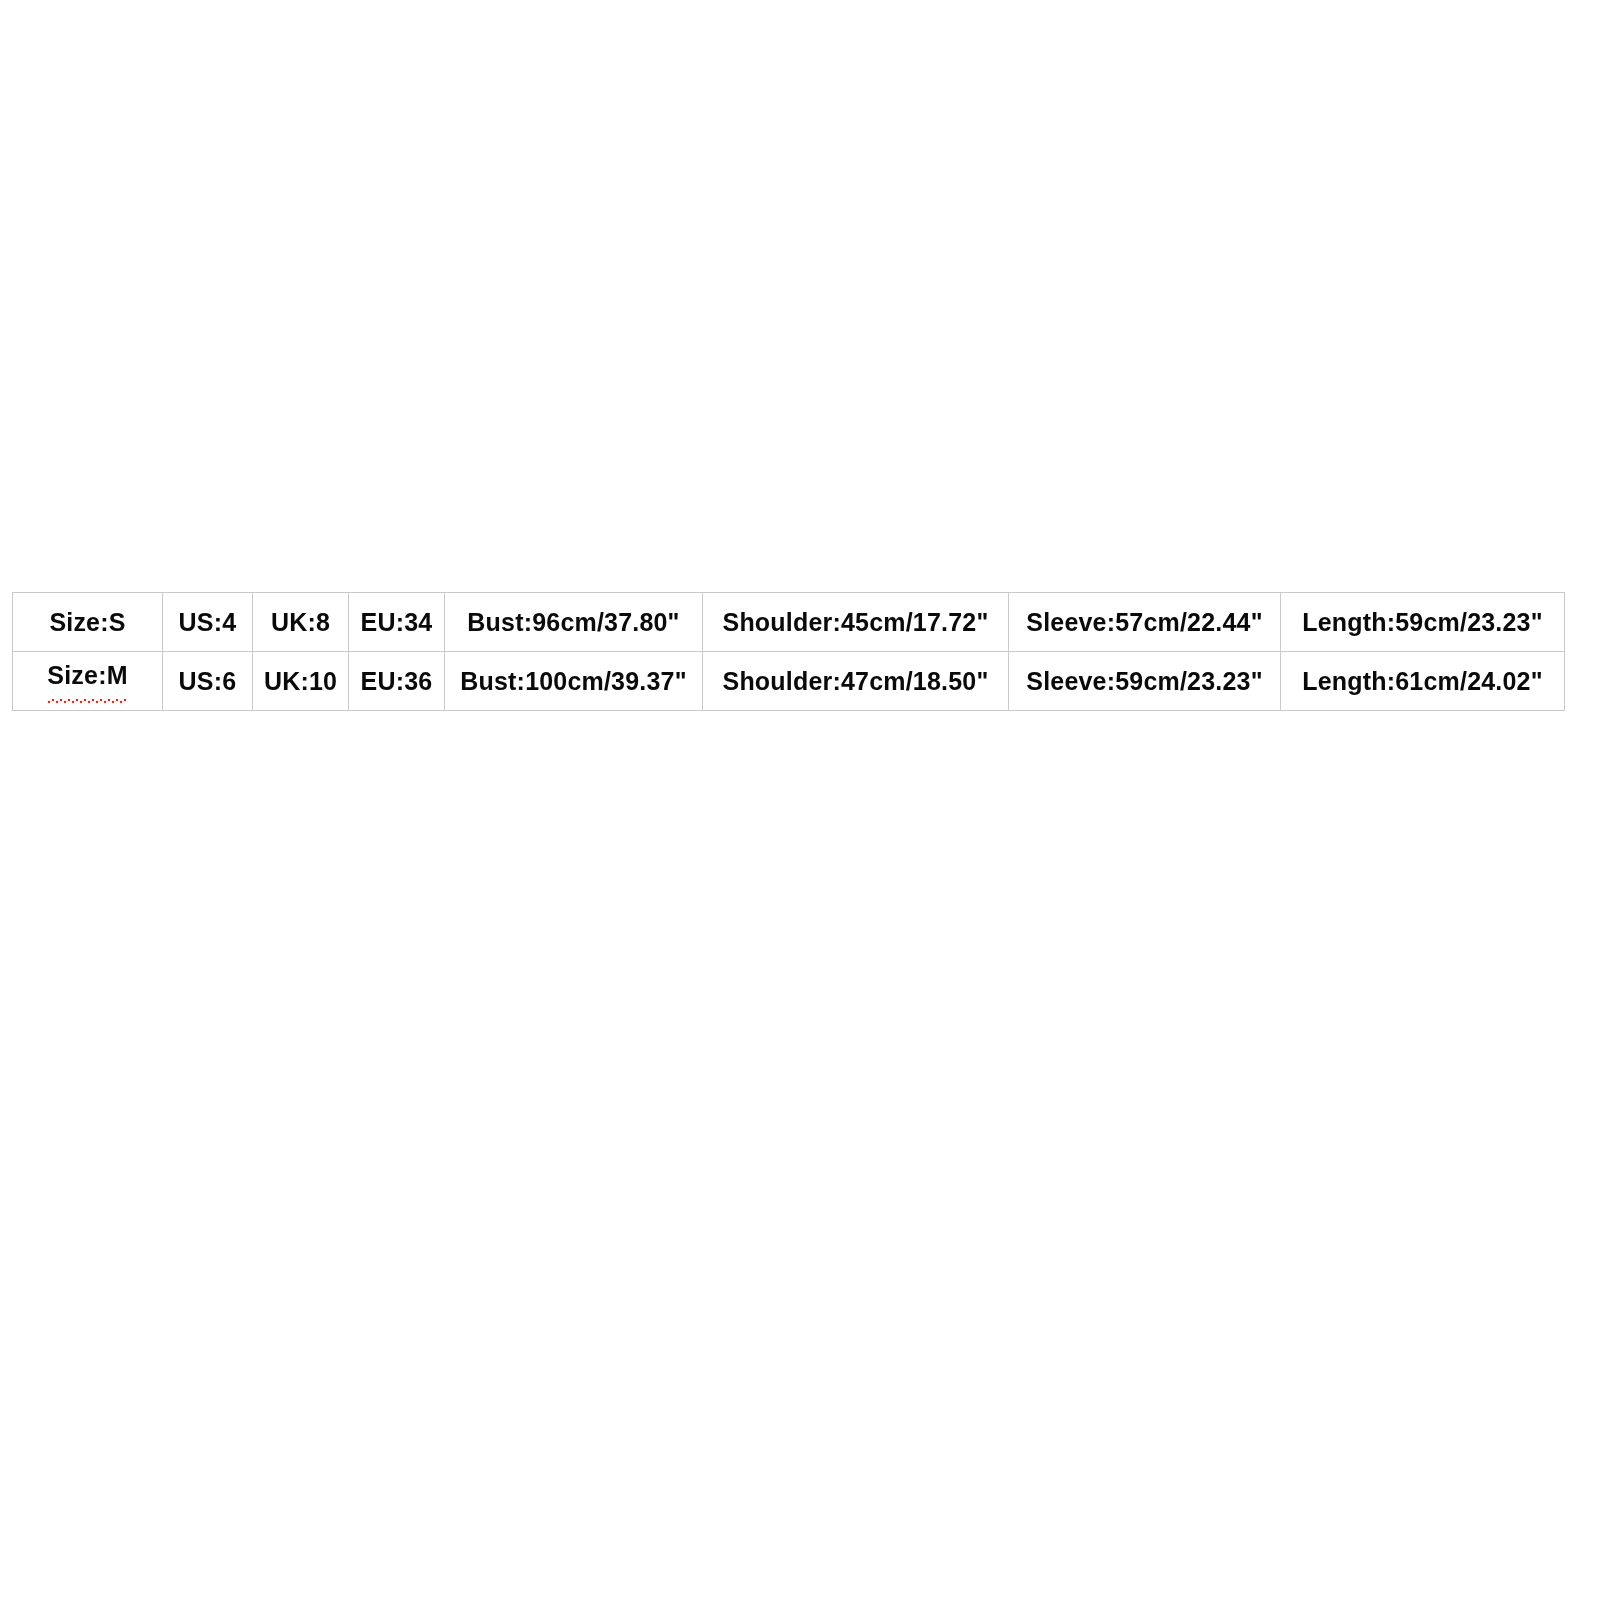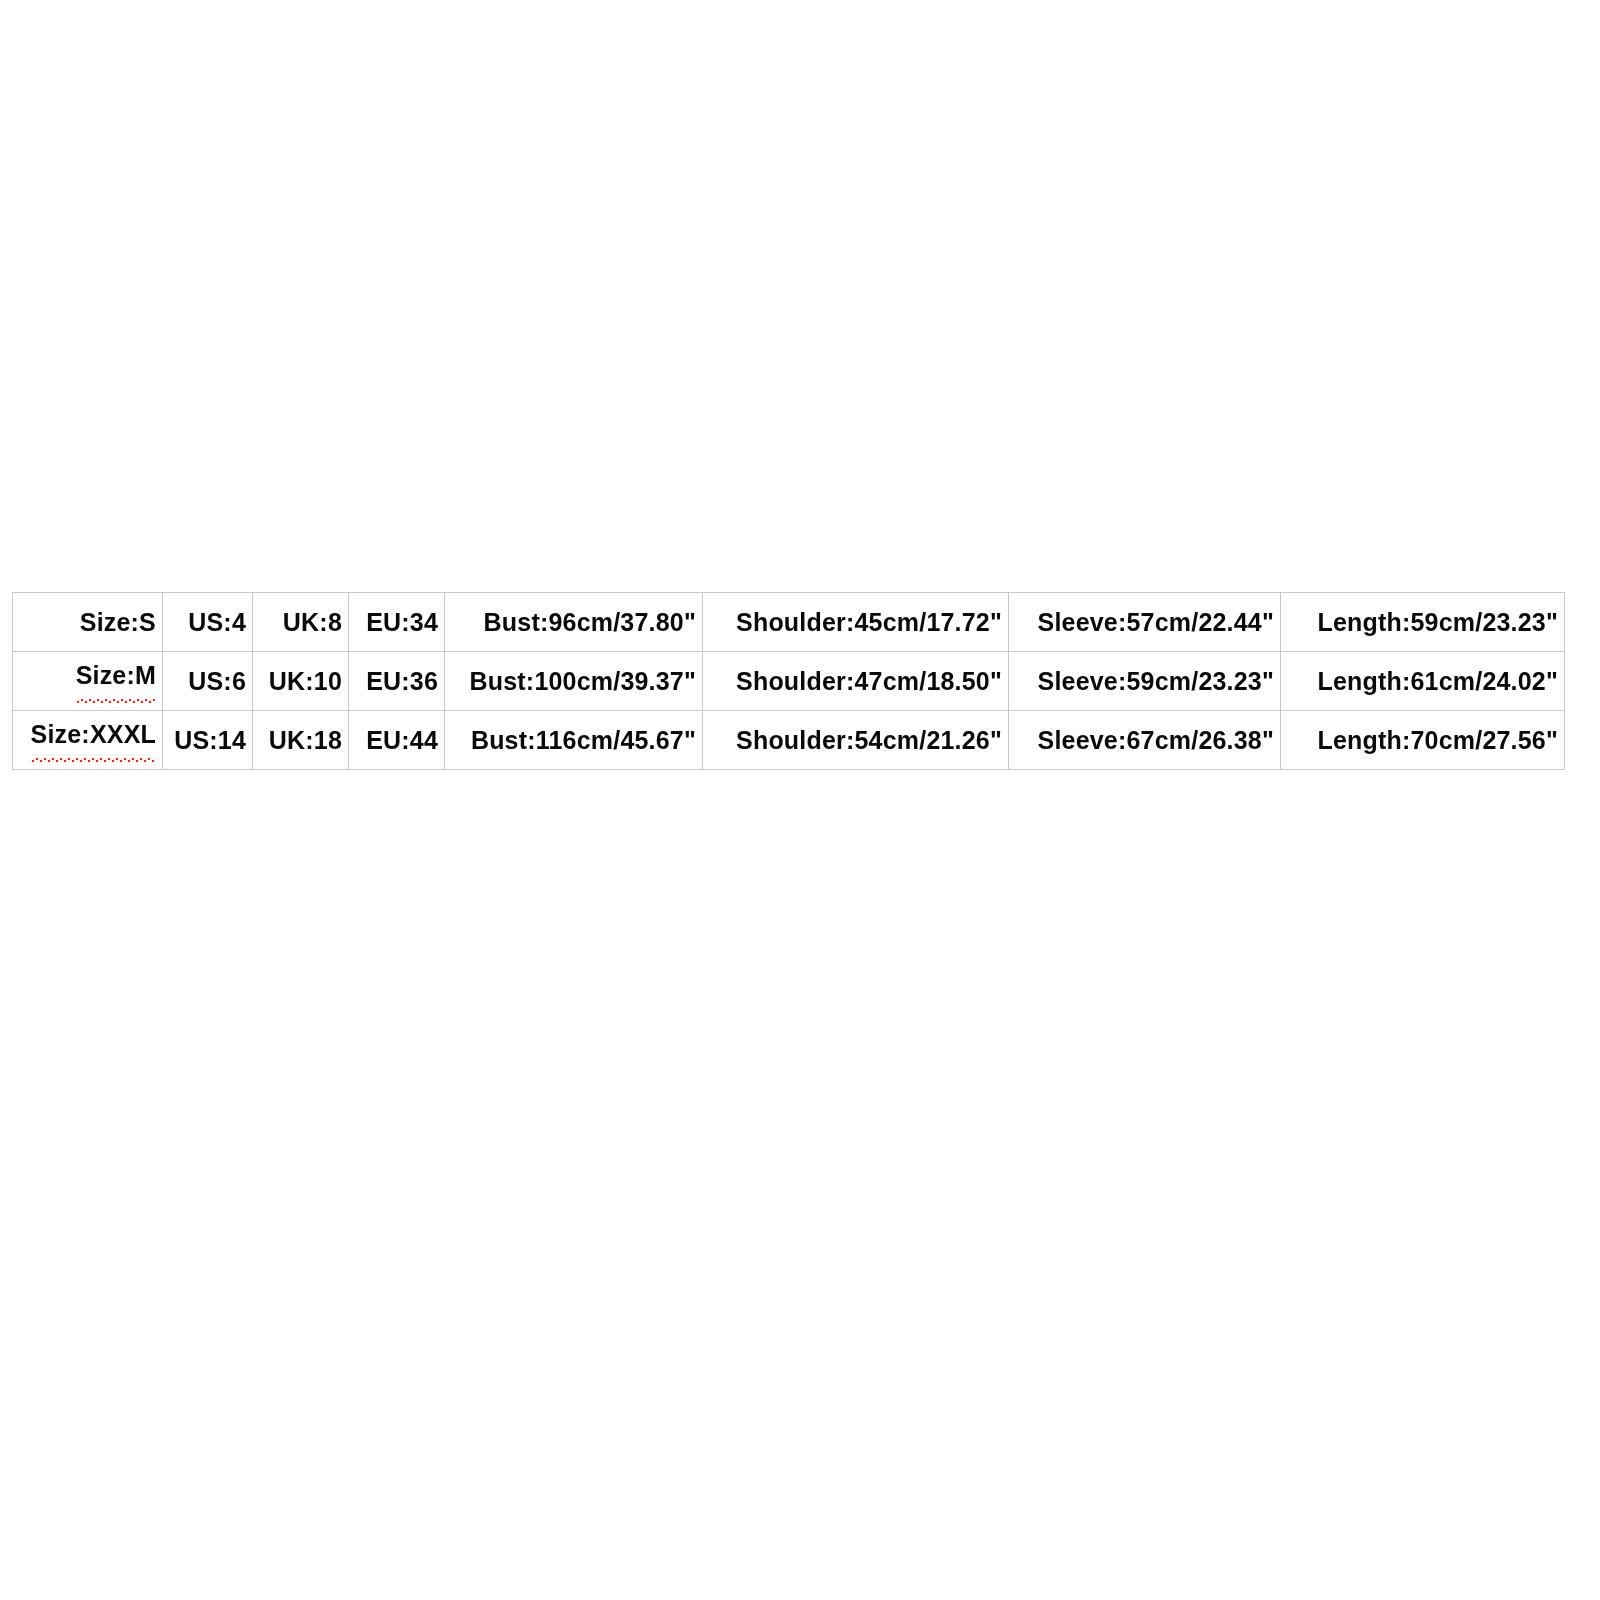--- a/index.html
+++ b/index.html
@@ -21,21 +21,21 @@
   }
   table.size-chart {
     border-collapse: collapse;
     table-layout: fixed;
     width: 1552px;
   }
   table.size-chart td {
     border: 1px solid #c9c9c9;
     height: 58px;
     padding: 0 6px;
-    text-align: right;
+    text-align: center;
     vertical-align: middle;
     font-size: 25px;
     font-weight: bold;
     color: #0a0a0a;
     white-space: nowrap;
     letter-spacing: 0.2px;
   }
   
   col.c0 { width: 150px; }
   col.c1 { width: 90px; }
@@ -95,25 +95,15 @@
       <tr>
         <td><span class="spell-holder spell">Size:M</span></td>
         <td>US:6</td>
         <td>UK:10</td>
         <td>EU:36</td>
         <td>Bust:100cm/39.37"</td>
         <td>Shoulder:47cm/18.50"</td>
         <td>Sleeve:59cm/23.23"</td>
         <td>Length:61cm/24.02"</td>
       </tr>
-      <tr>
-        <td><span class="spell-holder spell">Size:XXXL</span></td>
-        <td>US:14</td>
-        <td>UK:18</td>
-        <td>EU:44</td>
-        <td>Bust:116cm/45.67"</td>
-        <td>Shoulder:54cm/21.26"</td>
-        <td>Sleeve:67cm/26.38"</td>
-        <td>Length:70cm/27.56"</td>
-      </tr>
     </tbody>
   </table>
 </div>
 
 </body></html>

